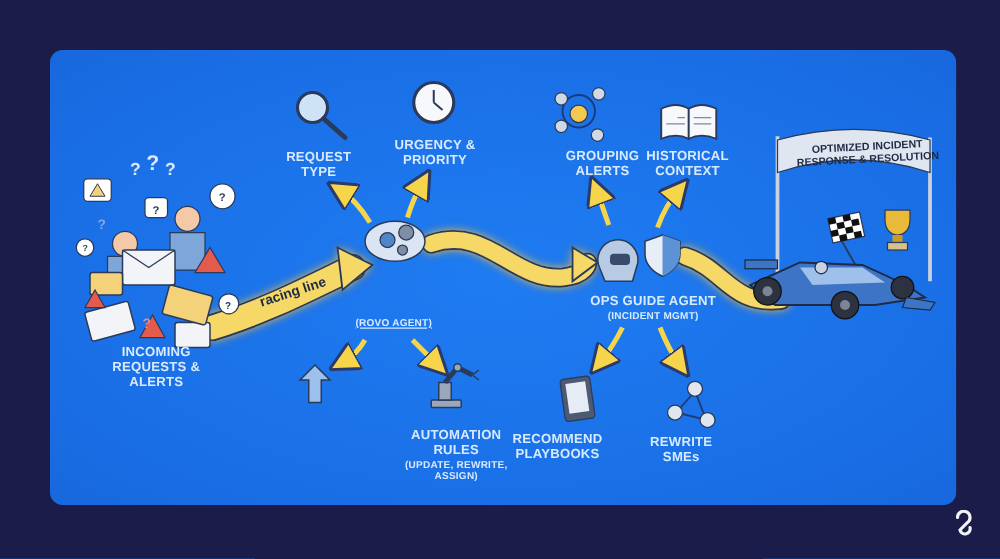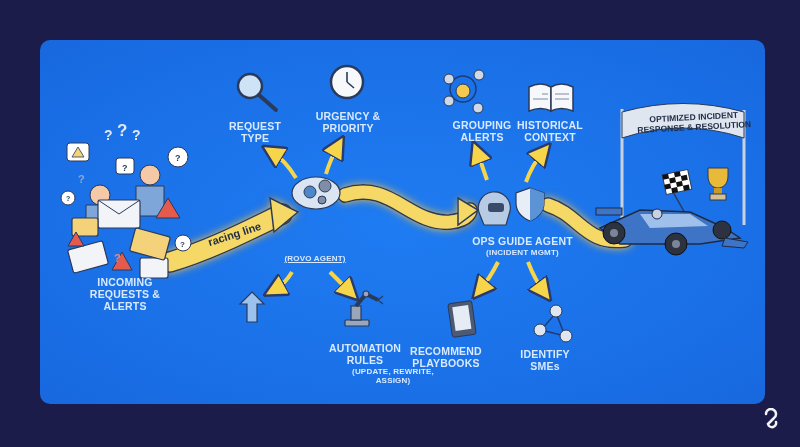--- a/index.html
+++ b/index.html
@@ -221,28 +221,28 @@
 
   <div class="banner-text" style="left:590px;top:72px;width:128px;white-space:pre-line;transform:rotate(-3deg);">OPTIMIZED INCIDENT
 RESPONSE &amp; RESOLUTION</div>
 
   <div class="lbl" style="left:180px;top:80px;width:70px;">REQUEST
 TYPE</div>
   <div class="lbl" style="left:268px;top:70px;width:80px;text-align:center;">URGENCY &amp;
 PRIORITY</div>
   <div class="lbl" style="left:285px;top:302px;width:80px;">AUTOMATION
 RULES</div>
-  <div class="lbl sub" style="left:280px;top:327px;width:90px;white-space:pre-line;margin-left:28px;">(UPDATE, REWRITE,
+  <div class="lbl sub" style="left:280px;top:327px;width:90px;white-space:pre-line;">(UPDATE, REWRITE,
 ASSIGN)</div>
 
   <div class="lbl" style="left:390px;top:79px;width:70px;margin-left:17px;">GROUPING
 ALERTS</div>
   <div class="lbl" style="left:470px;top:79px;width:80px;">HISTORICAL
 CONTEXT</div>
   <div class="lbl" style="left:366px;top:305px;width:80px;">RECOMMEND
 PLAYBOOKS</div>
-  <div class="lbl" style="left:470px;top:308px;width:70px;text-transform:none;">IDENTIFY
+  <div class="lbl" style="left:470px;top:308px;width:70px;text-transform:none;">REWRITE
 SMEs</div>
 </div>
 
 <svg class="logo" viewBox="0 0 22 22">
   <path d="M6,6 a5,5 0 1 1 8,4 l-6,6 a4,4 0 1 0 8,-2" fill="none" stroke="#f2f3f7" stroke-width="2.5" stroke-linecap="round"></path>
 </svg>
 
 </body></html>

